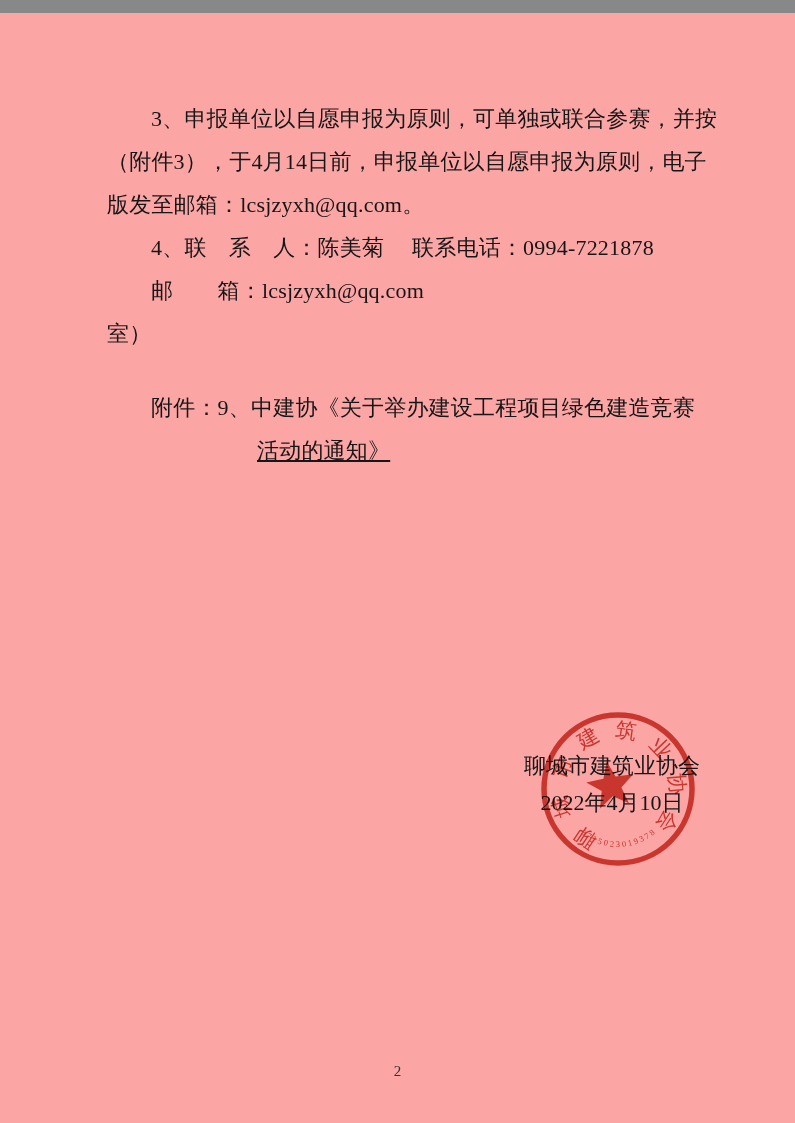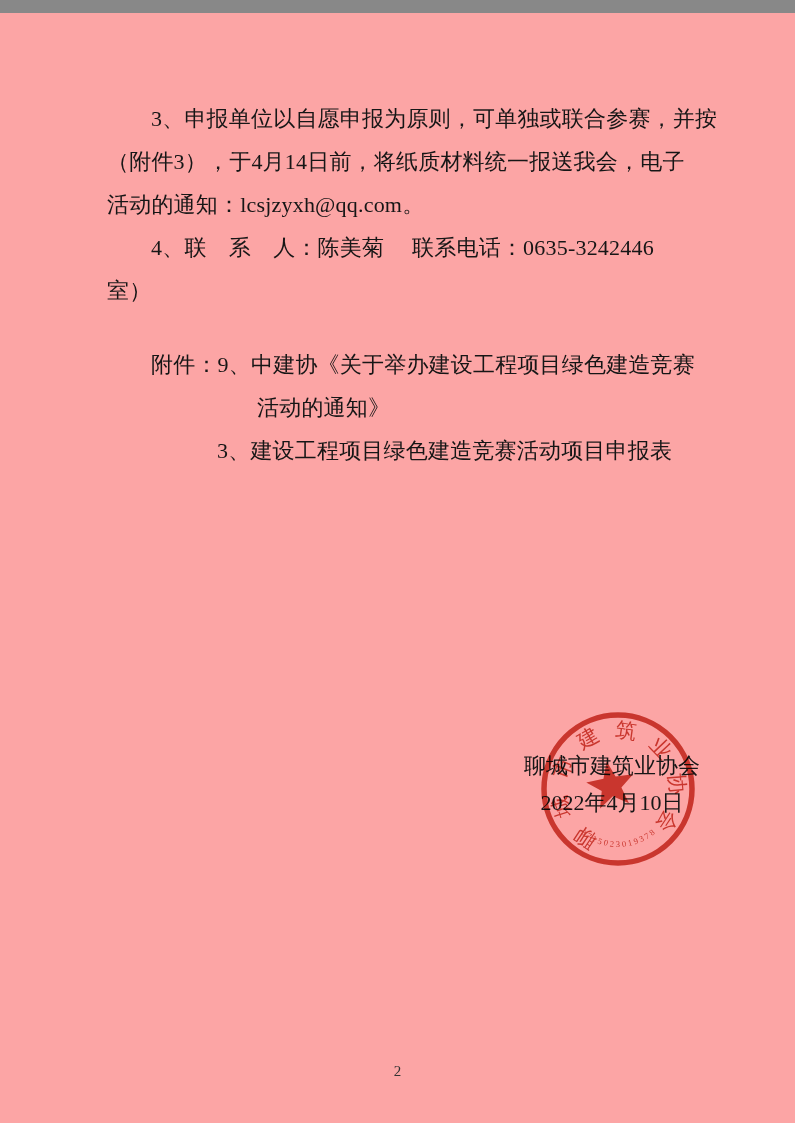--- a/index.html
+++ b/index.html
@@ -22,21 +22,21 @@
   }
   .line {
     height: 43px;
     line-height: 43px;
     font-size: 22px;
     white-space: nowrap;
     letter-spacing: 0.2px;
   }
   .idt-44  { padding-left: 44px; }
   .idt-110 { padding-left: 110px; }
-  .idt-150 { padding-left: 150px; }
+  .idt-150 { padding-left: 150px; text-decoration: underline; }
   .spacer-attach { height: 31px; }
   .signature {
     position: absolute;
     top: 741px;
     right: 95px;
     width: 176px;
     text-align: center;
   }
   .sig-org {
     font-size: 22px;
@@ -70,31 +70,31 @@
     color: #333;
   }
 </style>
 </head>
 <body>
 
 <div class="page">
 
   <div class="content">
     <div class="line idt-44">3、申报单位以自愿申报为原则，可单独或联合参赛，并按</div>
-    <div class="line">（附件3），于4月14日前，将纸质材料统一报送我会，电子</div>
-    <div class="line">活动的通知：lcsjzyxh@qq.com。</div>
+    <div class="line">（附件3），于4月14日前，申报单位以自愿申报为原则，电子</div>
+    <div class="line">版发至邮箱：lcsjzyxh@qq.com。</div>
 
-    <div class="line idt-44">4、联　系　人：陈美菊　 联系电话：0635-3242446</div>
+    <div class="line idt-44">4、联　系　人：陈美菊　 联系电话：0994-7221878</div>
+    <div class="line idt-44">邮　　箱：lcsjzyxh@qq.com</div>
     <div class="line">室）</div>
 
     <div class="spacer-attach"></div>
 
     <div class="line idt-44">附件：9、中建协《关于举办建设工程项目绿色建造竞赛</div>
     <div class="line idt-150">活动的通知》</div>
-    <div class="line idt-110">3、建设工程项目绿色建造竞赛活动项目申报表</div>
   </div>
 
   <div class="signature">
     <div class="sig-org">聊城市建筑业协会</div>
     <div class="sig-date">2022年4月10日</div>
   </div>
 
   <svg class="seal" id="seal-svg" viewBox="0 0 170 170" aria-hidden="true">
     <circle id="seal-ring" cx="85" cy="85" r="74" fill="none" stroke-width="5.5" stroke="#c5392a"></circle>
     <path id="seal-star" transform="translate(78,82) rotate(-10)" d="M0,-25 L6.17,-8.49 L23.78,-7.73 L9.99,3.24 L14.69,20.23 L0,10.5 L-14.69,20.23 L-9.99,3.24 L-23.78,-7.73 L-6.17,-8.49 Z" fill="#c5392a"></path>

